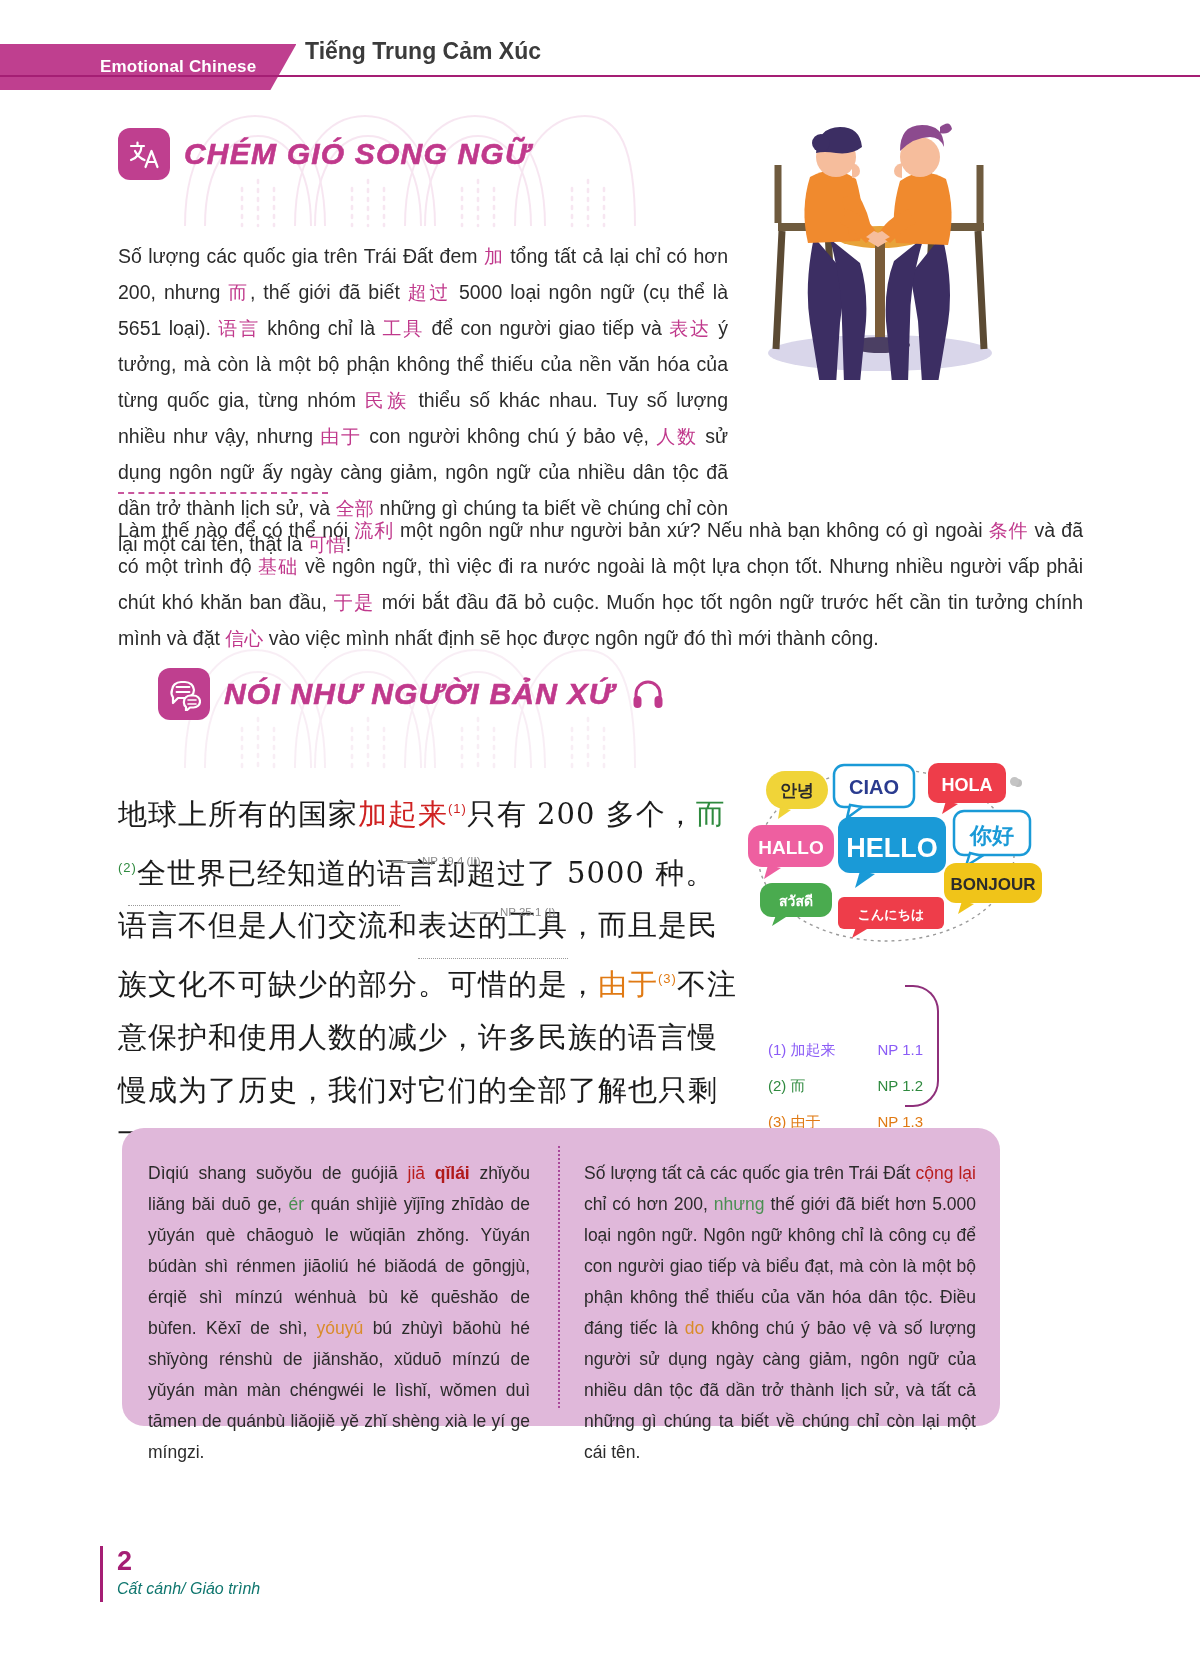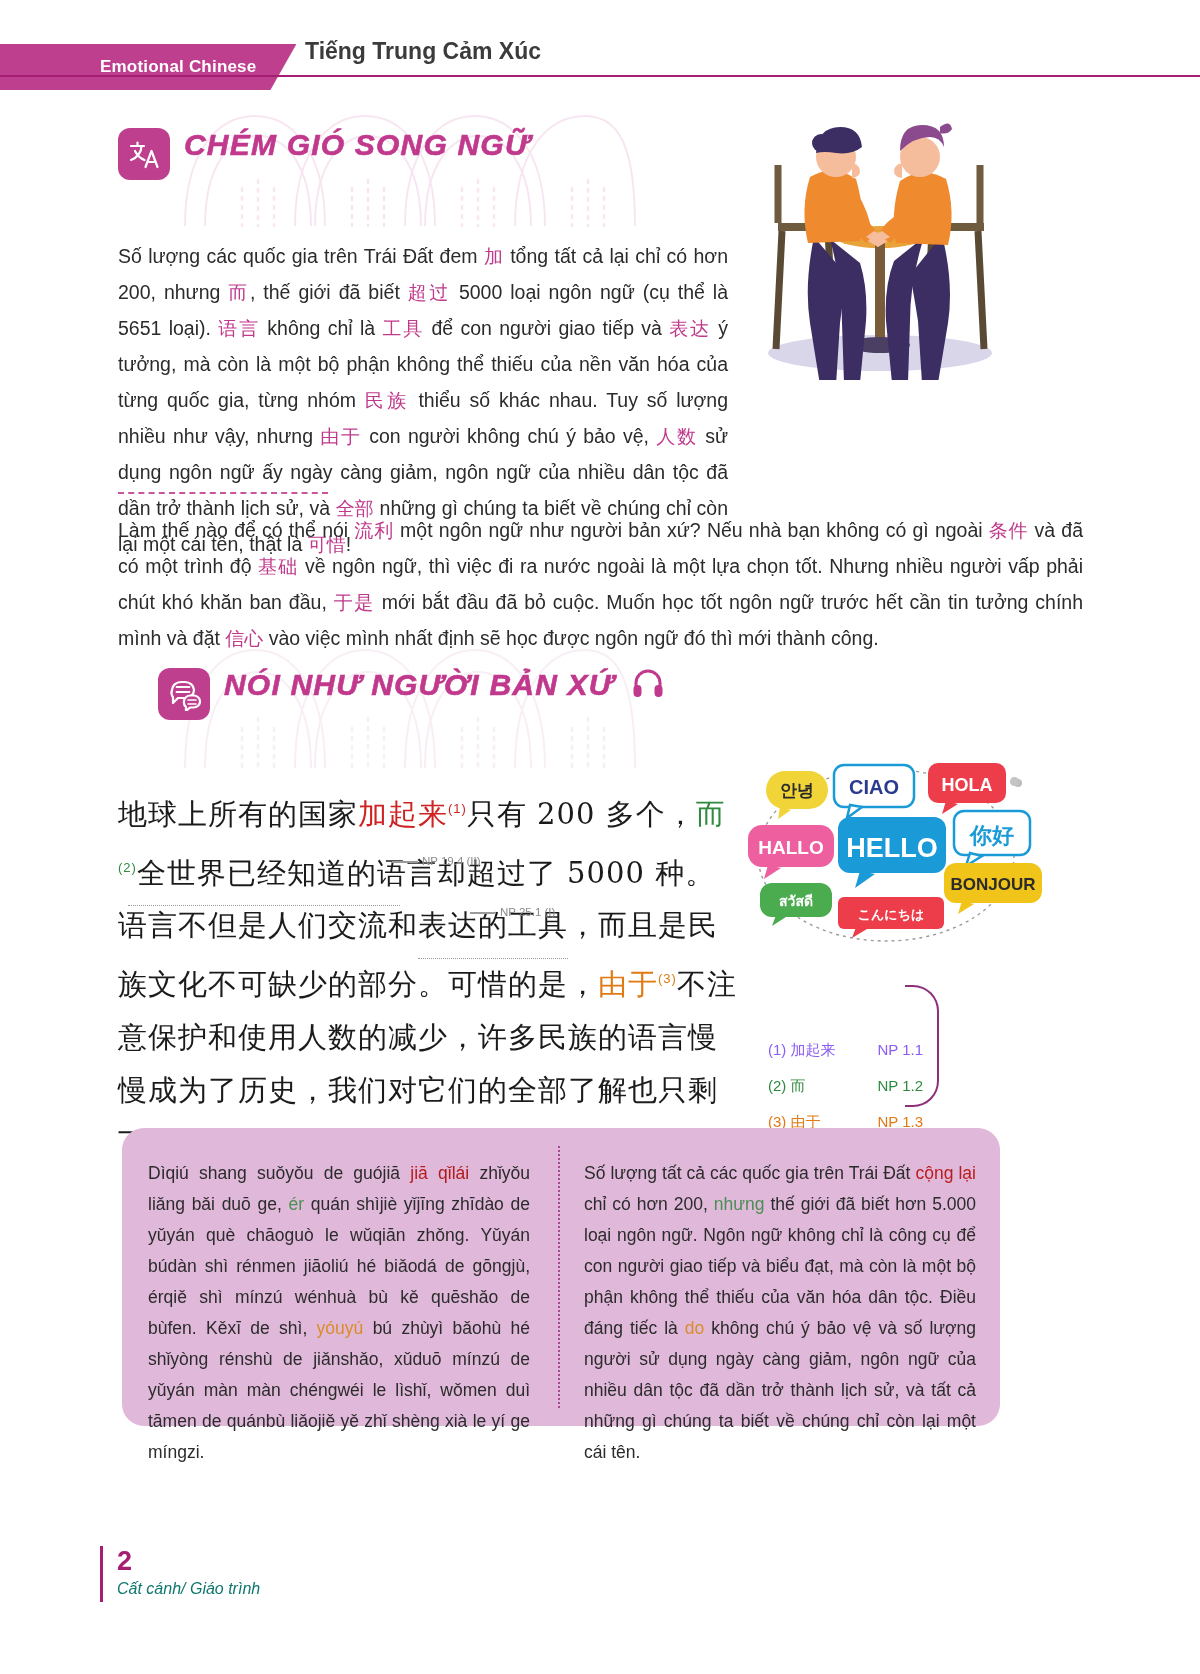--- a/index.html
+++ b/index.html
@@ -30,21 +30,21 @@
   }
   .hdr-brand {
     position: absolute; right: 100px; top: 0; height: 46px; line-height: 46px;
     font-size: 24px; letter-spacing: .5px;
   }
   .hdr-brand .b1 { color: #a51e74; font-weight: bold; }
   .hdr-brand .b2 { color: #8d8d8d; font-weight: normal; }
   .hdr-rule { position: absolute; left: 0; top: 47px; width: 1200px; height: 2px; background: #a51e74; }
 
   
-  .section-title { position: absolute; display: flex; align-items: flex-start; gap: 14px; }
+  .section-title { position: absolute; display: flex; align-items: center; gap: 14px; }
   .sect-icon {
     width: 52px; height: 52px; border-radius: 12px;
     background: #bf3f8f; color: #fff;
     display: flex; align-items: center; justify-content: center;
     flex: none;
   }
   .sect-label {
     font-size: 30px; font-weight: bold; font-style: italic;
     color: #c0398c; letter-spacing: 1.2px;
     -webkit-text-stroke: .6px #c0398c;
@@ -97,21 +97,21 @@
   
   .panel {
     position: absolute; background: #e0b8da; border-radius: 22px;
   }
   .panel-text {
     position: absolute; font-size: 17.5px; line-height: 31px;
     color: #2b2b2b; text-align: justify;
   }
   .panel-text.left { text-align: justify; }
   .pin-red { color: #b91c1c; }
-  .pin-darkred { color: #b11a1a; }
+  .pin-darkred { color: #b11a1a; font-weight: bold; }
   .pin-green { color: #4a8f52; }
   .pin-orange { color: #d98c2a; }
   .panel-divider { position: absolute; border-left: 2px dotted #a8489a; }
 
   
   .footer { position: absolute; left: 100px; bottom: 72px; display: flex; gap: 14px; }
   .footer-bar { width: 3px; background: #a51e74; }
   .footer-num { font-size: 27px; font-weight: bold; color: #a51e74; line-height: 30px; }
   .footer-cap { font-size: 16px; font-style: italic; color: #0f766e; line-height: 26px; }
 </style>

